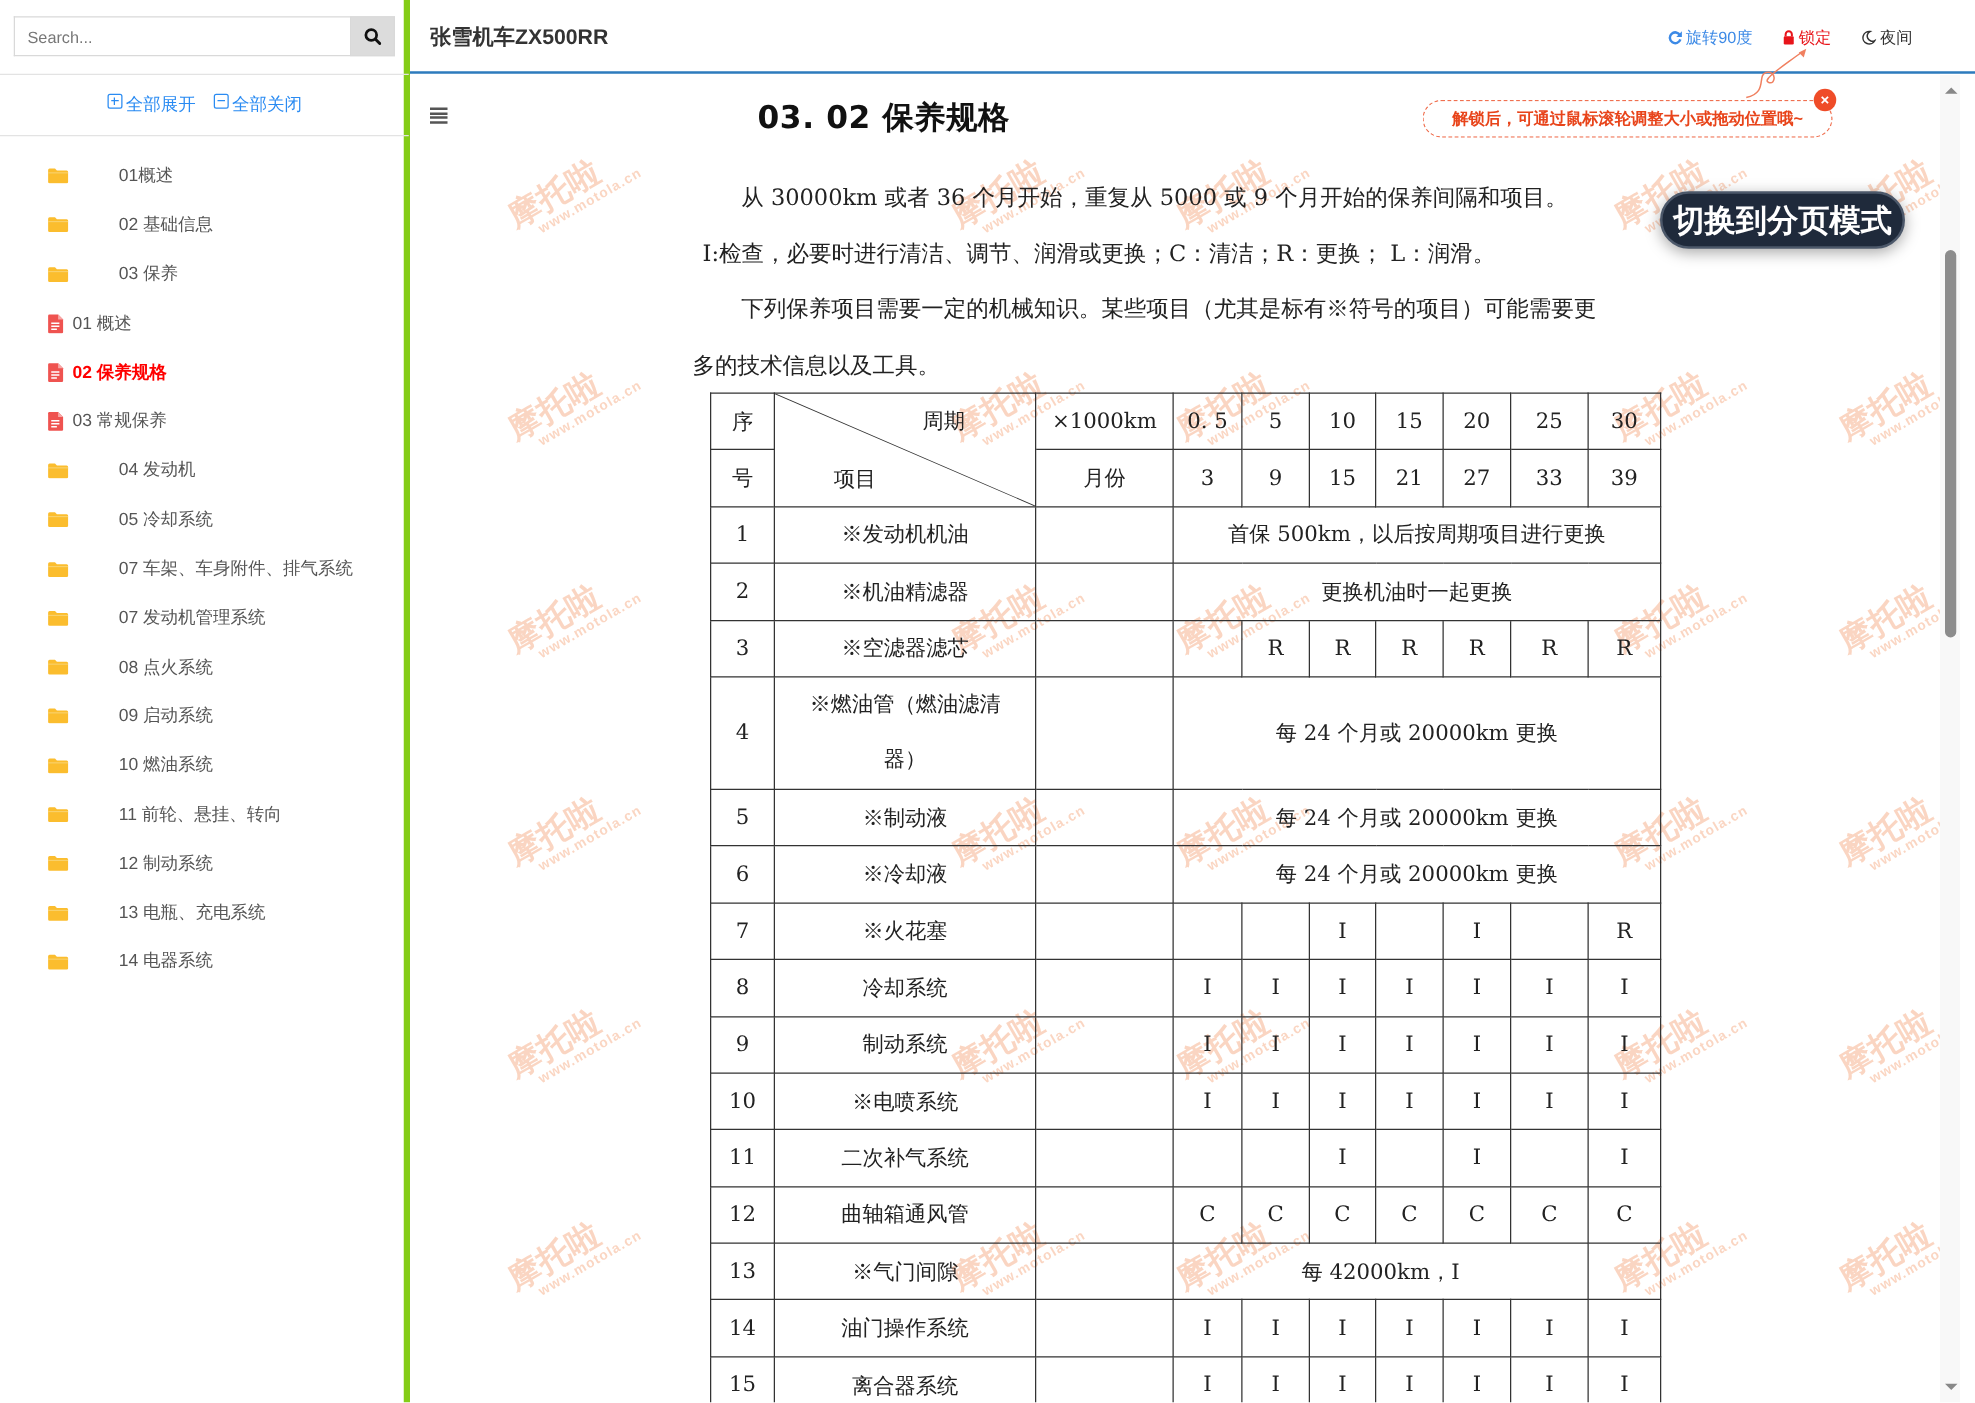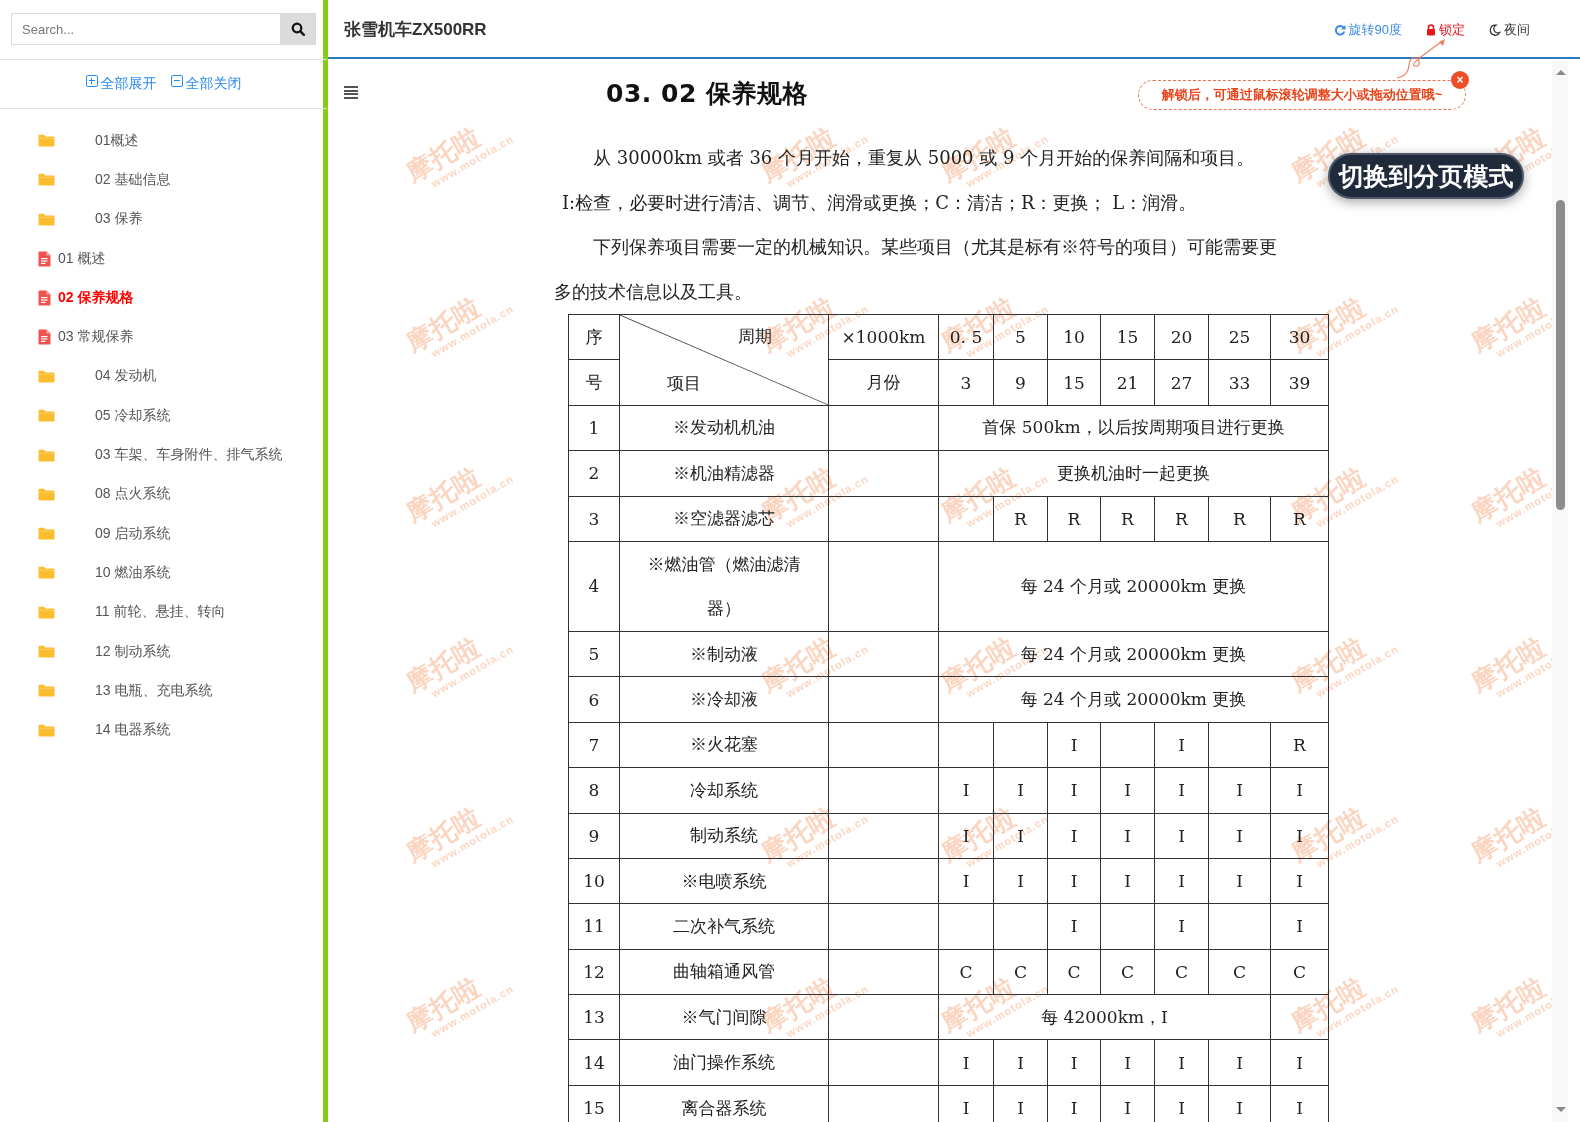--- a/index.html
+++ b/index.html
@@ -159,21 +159,28 @@
             <path d="M0.5 2 Q0.5 0.8 1.7 0.8 H6 L7.5 2.4 H15.3 Q16.5 2.4 16.5 3.6 V11.5 Q16.5 12.5 15.3 12.5 H1.7 Q0.5 12.5 0.5 11.5 Z" fill="#fbbd2e"></path>
             <path d="M0.5 4.3 H16.5" stroke="#f8d475" stroke-width="0.8"></path>
           </svg>
           <span>05 冷却系统</span>
         </div>
         <div class="tree-item folder">
           <svg class="folder-icon" viewBox="0 0 17 13">
             <path d="M0.5 2 Q0.5 0.8 1.7 0.8 H6 L7.5 2.4 H15.3 Q16.5 2.4 16.5 3.6 V11.5 Q16.5 12.5 15.3 12.5 H1.7 Q0.5 12.5 0.5 11.5 Z" fill="#fbbd2e"></path>
             <path d="M0.5 4.3 H16.5" stroke="#f8d475" stroke-width="0.8"></path>
           </svg>
-          <span>03 车架、车身附件、排气系统</span>
+          <span>07 车架、车身附件、排气系统</span>
+        </div>
+        <div class="tree-item folder">
+          <svg class="folder-icon" viewBox="0 0 17 13">
+            <path d="M0.5 2 Q0.5 0.8 1.7 0.8 H6 L7.5 2.4 H15.3 Q16.5 2.4 16.5 3.6 V11.5 Q16.5 12.5 15.3 12.5 H1.7 Q0.5 12.5 0.5 11.5 Z" fill="#fbbd2e"></path>
+            <path d="M0.5 4.3 H16.5" stroke="#f8d475" stroke-width="0.8"></path>
+          </svg>
+          <span>07 发动机管理系统</span>
         </div>
         <div class="tree-item folder">
           <svg class="folder-icon" viewBox="0 0 17 13">
             <path d="M0.5 2 Q0.5 0.8 1.7 0.8 H6 L7.5 2.4 H15.3 Q16.5 2.4 16.5 3.6 V11.5 Q16.5 12.5 15.3 12.5 H1.7 Q0.5 12.5 0.5 11.5 Z" fill="#fbbd2e"></path>
             <path d="M0.5 4.3 H16.5" stroke="#f8d475" stroke-width="0.8"></path>
           </svg>
           <span>08 点火系统</span>
         </div>
         <div class="tree-item folder">
           <svg class="folder-icon" viewBox="0 0 17 13">

